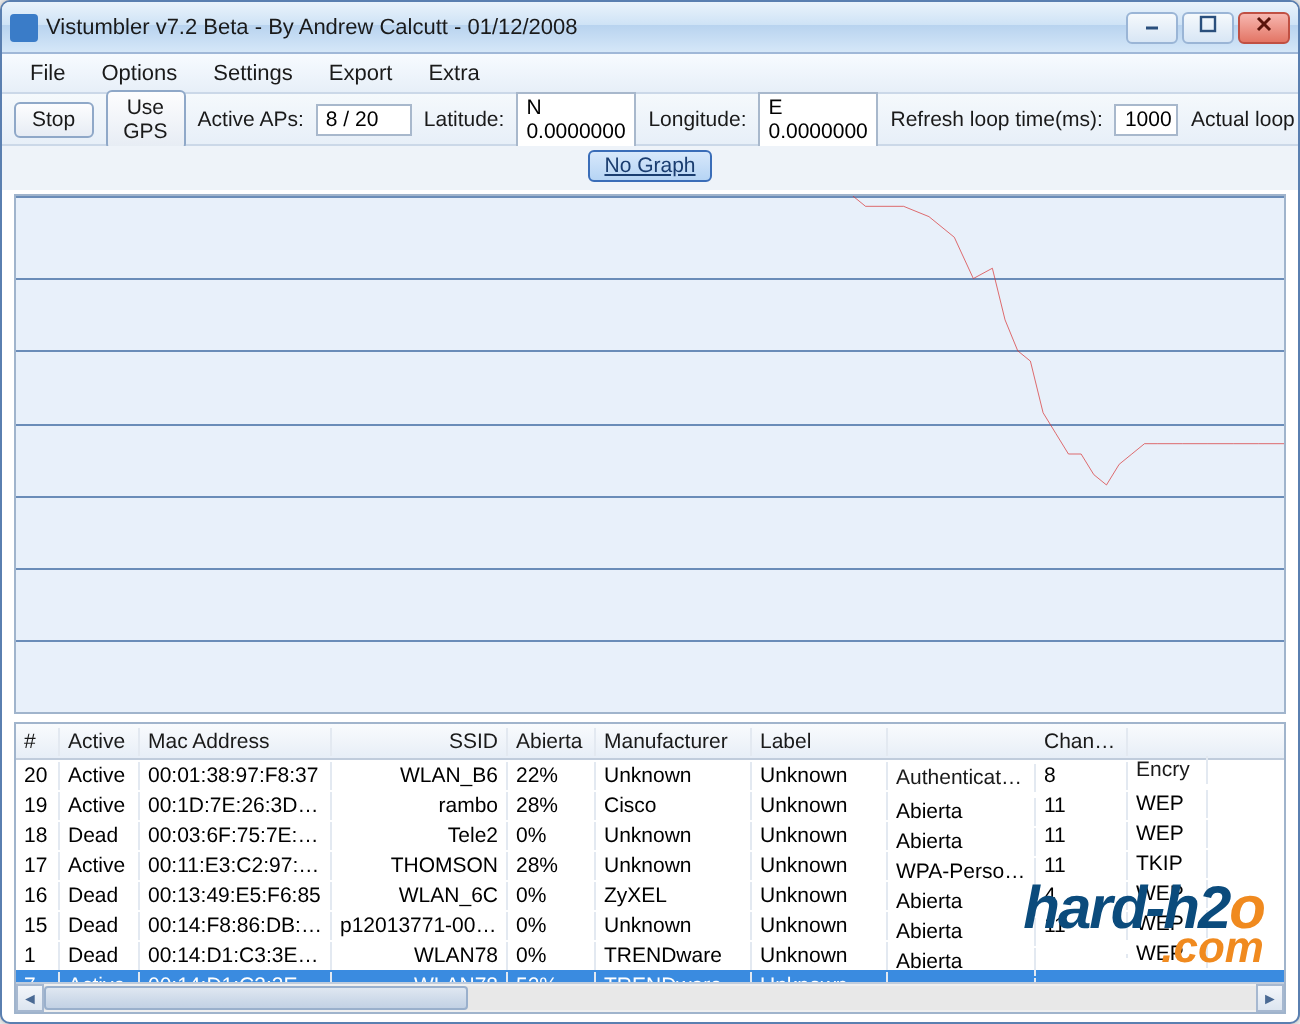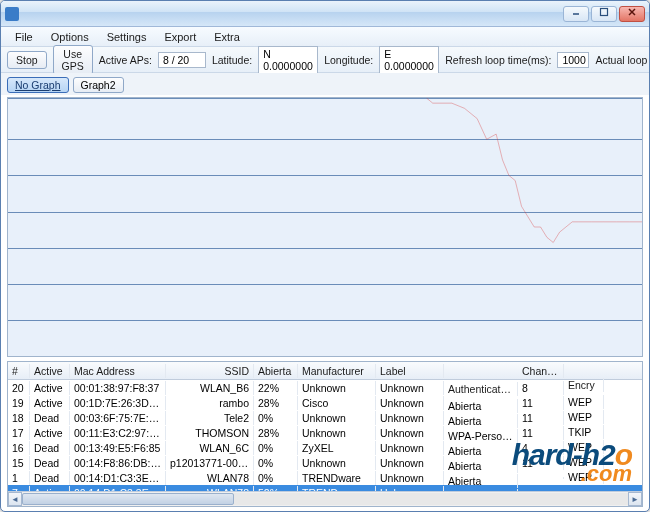--- a/index.html
+++ b/index.html
@@ -60,22 +60,22 @@
     border: 1px solid #8fa8c8; border-radius: 3px;
     padding: 2px 8px; cursor: pointer; font-size: 10.5px;
     color: #1a1a1a;
   }
   .lbl { color: #1a1a1a; white-space: nowrap; }
   .val {
     background: #fff; border: 1px solid #a8b8cc; padding: 1px 4px;
     min-width: 34px; text-align: left; font-size: 10.5px;
   }
   .tabbar {
-    height: 22px; display: flex; align-items: center; gap: 4px;
-    padding: 2px 6px 0 6px; background: #eef3f9;
+    height: 22px; display: flex; align-items: center; gap: 20px;
+    padding: 2px 6px 0 6px; background: #eef3f9; flex-direction: column;
   }
   .tab {
     background: linear-gradient(#fdfdfe,#e6ecf4);
     border: 1px solid #8fa8c8; border-radius: 3px;
     padding: 1px 7px; cursor: pointer; font-size: 10.5px;
   }
   .tab.selected { background: linear-gradient(#d7e8fb,#b6d4f4); border-color: #3a6db8; color: #1a3d70; text-decoration: underline; }
   .graph-area {
     flex: 1; position: relative; margin: 2px 6px;
     border: 1px solid #a0b4cc; background: #e8f0fa;
@@ -127,20 +127,21 @@
   .c-ch { width: 46px; }
   .c-enc { width: 40px; margin-top: 28px; }
 </style>
 </head>
 <body>
 
 <div class="window">
   <div class="titlebar">
     <div class="titlebar-left">
       <span class="app-icon"></span>
+      <span class="title-text">Vistumbler v7.2 Beta - By Andrew Calcutt - 01/12/2008</span>
     </div>
     <div class="win-controls">
       <div class="win-btn">
           <svg width="10" height="10">
             <line x1="2" y1="7" x2="8" y2="7" stroke="#2a4f7c" stroke-width="1.5"></line>
           </svg>
         </div>
       <div class="win-btn">
           <svg width="10" height="10">
             <rect x="1.5" y="1.5" width="7" height="7" fill="none" stroke="#2a4f7c" stroke-width="1.2"></rect>

